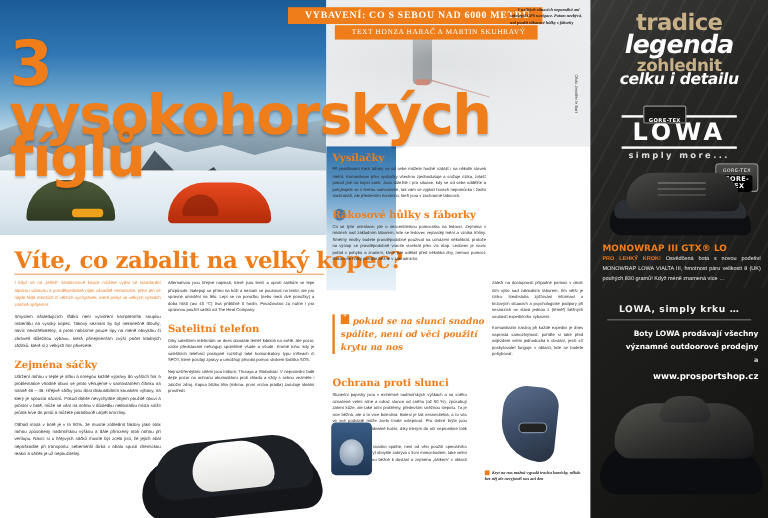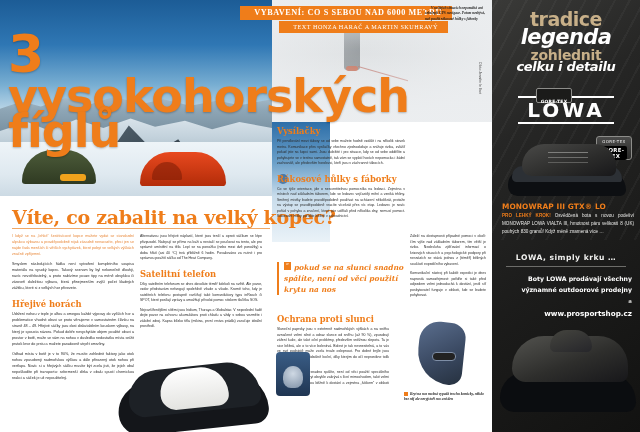--- a/index.html
+++ b/index.html
@@ -246,21 +246,21 @@
       <span class="bullet"></span><span>V určitých situacích nepomáhá ani sebelepší GPS navigace. Potom nezbývá, než použít rákosové hůlky s fáborky</span>
     </div>
     <div class="credit-vert">Ofoto Jennifer le Bart</div>
 
     <div class="sec-head">Víte, co zabalit na velký kopec?</div>
     <div class="sec-rule"></div>
 
     <div class="col lead" id="col1">
       <p>I když se na „lehké“ šestitisícové kopce můžete vydat se standardní alpskou výbavou a pravděpodobně nijak zásadně nenarazíte, přeci jen se najde řada menších či větších vychytávek, které pobyt ve velkých výškách značně zpříjemní.</p>
       <p style="color:#2a2a2a">Smyslem následujících řádků není vytvoření kompletního soupisu materiálu na vysoký kopec. Takový seznam by byl nekonečně dlouhý, navíc nevstřebatelný, a proto nabízíme pouze tipy na méně obvyklou či zároveň důležitou výbavu, která přinejmenším zvýší počet kladných zážitků, které si z velkých hor přivezete.</p>
-      <h3>Hřejivé horách</h3>
+      <h3>Zejména sáčky</h3>
       <p style="color:#2a2a2a">Udržení nohou v teple je alfou a omegou každé výpravy do vyšších hor a problematice vhodné obuvi se proto věnujeme v samostatném článku na straně 48 – 49. Hřejivé sáčky jsou dost diskutabilním kouskem výbavy, na který je spousta názorů. Pokud dobře nevychytáte objem použité obuvi a prostor v botě, může se vám na nohou v důsledku nedostatku místa snížit průtok krve do prstů a můžete paradoxně utrpět omrzliny.</p>
       <p style="color:#2a2a2a">Odhad místa v botě je v to 90%, že musíte zohlednit faktory jako otok nohou způsobený nadmořskou výškou a dále přirozený otok nohou při vertlupu. Navíc si u hřejivých sáčků musíte být zcela jisti, že jejich obal nepoškodíte při transportu: sebemenší dírka v obalu spustí chemickou reakci a sáček je už nepoužitelný.</p>
     </div>
 
     <div class="col" id="col2">
       <p>Alternativou jsou hřejivé náplastí, které jsou tenčí a oproti sáčkům se lépe přizpůsobí. Nalepují se přímo na kůži a nestačí se poučovat na tento, ale pro správné umístění na tělo. Lepí se na ponožku (nebo mezi dvě ponožky) a doba hřátí (asi 40 °C) trvá přibližně 6 hodin. Považováno za nutné i pro správnou použití sáčků od The Heat Company.</p>
       <h3>Satelitní telefon</h3>
       <p>Díky satelitním telefonům se dnes dovoláte téměř kdekoli na světě. Ale pozor, vzdor představám nefungují spolehlivě všude a všude. Kromě toho, kdy je satelitních telefonů postupně rozšiřují také komunikátory typu inReach či SPOT, které posílají zprávy a umožňují přivolat pomoc stiskem tlačítka SOS.</p>
       <p>Nejrozšířenějšími sítěmi jsou Iridium, Thuraya a Globalstar. V neposlední řadě dejte pozor na ochranu akumulátoru proti chladu a vždy s sebou vezměte i záložní zdroj. Kapsa blízko těla (mikina, první vrstva prádla) zaručuje ideální prostředí.</p>
     </div>
@@ -309,20 +309,21 @@
     <div class="ad-head">
       <div class="ad-h1">tradice</div>
       <div class="ad-h2">legenda</div>
       <div class="ad-h3">zohlednit</div>
       <div class="ad-h4">celku i detailu</div>
     </div>
 
     <div class="logo-box">
       <div class="logo-word">LOWA</div>
     </div>
+    <div class="logo-tag">simply more...</div>
 
     <div class="gtx">
       <div class="gtx-t">GORE-TEX</div>
       <div class="gtx-b">GORE-TEX</div>
     </div>
 
     <div class="ad-shoe">
       <div class="s-sole"></div>
       <div class="s-mid"></div>
       <div class="s-up"></div>

